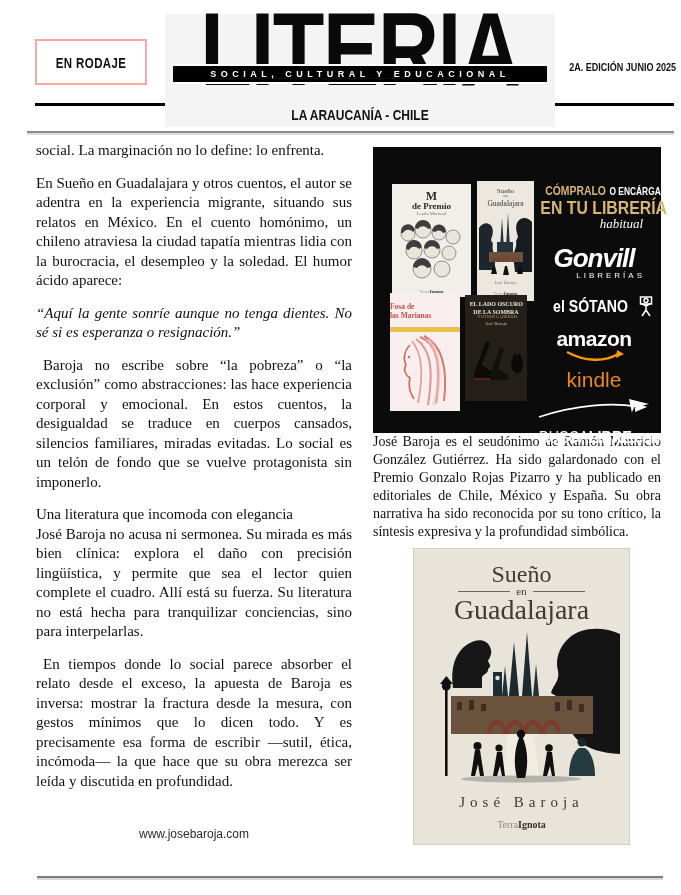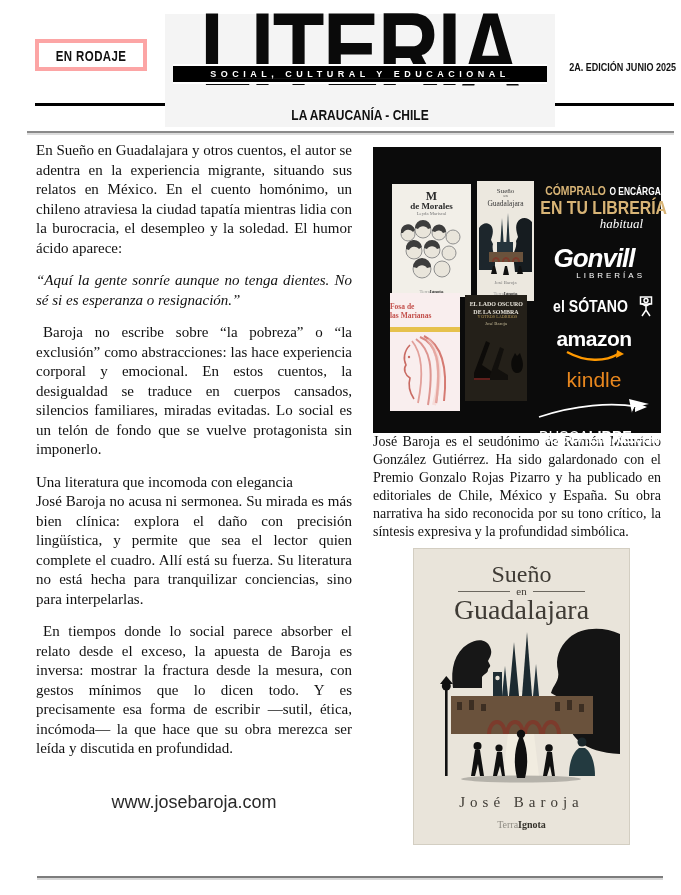--- a/index.html
+++ b/index.html
@@ -3,22 +3,22 @@
 <meta charset="utf-8">
 <style>
   html,body{margin:0;padding:0;}
   body{
     width:681px;height:895px;position:relative;overflow:hidden;
     background:#ffffff;color:#111;
     font-family:"Liberation Serif", serif;
   }
   
   .badge-box{
-    position:absolute;left:35px;top:39px;width:112px;height:32px;
-    border:4px solid #fca5a5;box-sizing:border-box;
+    position:absolute;left:35px;top:39px;width:112px;height:46px;
+    border:2px solid #fca5a5;box-sizing:border-box;
     display:flex;align-items:center;justify-content:center;background:#fff;
   }
   .badge-box span{
     font-family:"Liberation Sans",sans-serif;font-weight:bold;font-size:14px;
     letter-spacing:.5px;transform:scaleX(.82) scaleY(1.1);white-space:nowrap;
   }
   .rule-black{position:absolute;height:3px;background:#000;}
   .rule-black.left{left:35px;top:103px;width:130px;}
   .rule-black.right{left:548px;top:103px;width:126px;}
   .logo-box{
@@ -62,21 +62,21 @@
     position:absolute;left:36px;top:141px;width:316px;
     font-size:15px;line-height:19.5px;
   }
   .article-col p{margin:0 0 13px;text-align:justify;}
   .article-col p.head{font-weight:bold;margin-bottom:0;}
   .article-col p.head2{margin-bottom:0;}
   .article-col p.quote{font-style:italic;}
   .article-col p.ind{text-indent:7px;}
   .website{
     margin-top:34px;text-align:center;
-    font-family:"Liberation Sans",sans-serif;font-size:18px;color:#2a2a2a;
+    font-family:"Liberation Sans",sans-serif;font-size:12px;color:#2a2a2a;
   }
   
   .right-col{position:absolute;left:373px;top:147px;width:288px;}
   .promo-panel{position:relative;width:288px;height:286px;background:#0b0b0b;}
   .mini-book{position:absolute;overflow:hidden;box-sizing:border-box;}
   .mb1{left:19px;top:37px;width:79px;height:113px;background:#f2efe8;color:#2b2b2b;text-align:center;}
   .mb1 .t-m{font-weight:bold;font-size:12px;line-height:11px;padding-top:7px;}
   .mb1 .t-mor{font-weight:bold;font-size:9px;line-height:9px;}
   .mb2{left:104px;top:34px;width:57px;height:120px;background:#ece8df;color:#3a3a3a;text-align:center;}
   .mb2 .t1{font-size:7px;line-height:8px;padding-top:6px;}
@@ -142,36 +142,37 @@
       <div class="logo-band-inner">SOCIAL, CULTURAL Y EDUCACIONAL</div>
     </div>
     <div class="logo-location">LA ARAUCANÍA - CHILE</div>
   </div>
 
   <div class="edition">2A. EDICIÓN JUNIO 2025</div>
   <div class="rule-thin"></div>
 </header>
 
 <main class="article-col">
+  <p class="body">social. La marginación no lo define: lo enfrenta.</p>
   <p>En Sueño en Guadalajara y otros cuentos, el autor se adentra en la experiencia migrante, situando sus relatos en México. En el cuento homónimo, un chileno atraviesa la ciudad tapatía mientras lidia con la burocracia, el desempleo y la soledad. El humor ácido aparece:</p>
   <p class="quote">“Aquí la gente sonríe aunque no tenga dientes. No sé si es esperanza o resignación.”</p>
   <p class="ind">Baroja no escribe sobre “la pobreza” o “la exclusión” como abstracciones: las hace experiencia corporal y emocional. En estos cuentos, la desigualdad se traduce en cuerpos cansados, silencios familiares, miradas evitadas. Lo social es un telón de fondo que se vuelve protagonista sin imponerlo.</p>
   <p class="head2">Una literatura que incomoda con elegancia</p>
   <p>José Baroja no acusa ni sermonea. Su mirada es más bien clínica: explora el daño con precisión lingüística, y permite que sea el lector quien complete el cuadro. Allí está su fuerza. Su literatura no está hecha para tranquilizar conciencias, sino para interpelarlas.</p>
   <p class="ind">En tiempos donde lo social parece absorber el relato desde el exceso, la apuesta de Baroja es inversa: mostrar la fractura desde la mesura, con gestos mínimos que lo dicen todo. Y es precisamente esa forma de escribir —sutil, ética, incómoda— la que hace que su obra merezca ser leída y discutida en profundidad.</p>
   <div class="website">www.josebaroja.com</div>
 </main>
 
 <aside class="right-col">
 
   <div class="promo-panel">
 
     <div class="mini-book mb1">
       <div class="t-m">M</div>
-      <div class="t-mor">de Morales</div>
+      <div class="t-mor">de Premio</div>
       <div class="tiny author">Leyda Mariscal</div>
       <svg width="73" height="62" viewBox="0 0 73 62" style="margin-top:1px">
         <g fill="#e9e5db" stroke="#8f8f8f" stroke-width="1">
           <circle cx="13" cy="14" r="7"></circle>
             <circle cx="28" cy="10" r="8"></circle>
             <circle cx="44" cy="13" r="7"></circle>
             <circle cx="58" cy="17" r="7"></circle>
           <circle cx="19" cy="31" r="8"></circle>
             <circle cx="37" cy="30" r="8"></circle>
             <circle cx="54" cy="33" r="7"></circle>

